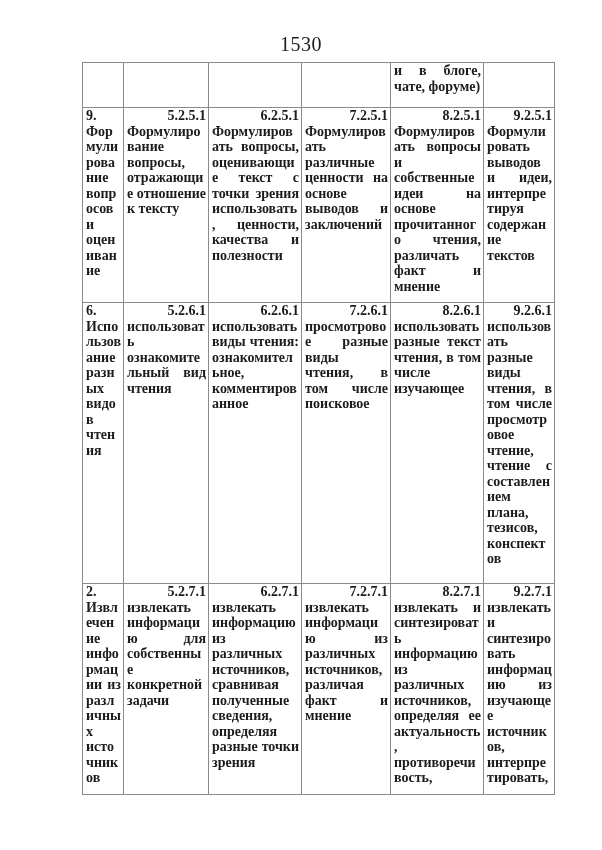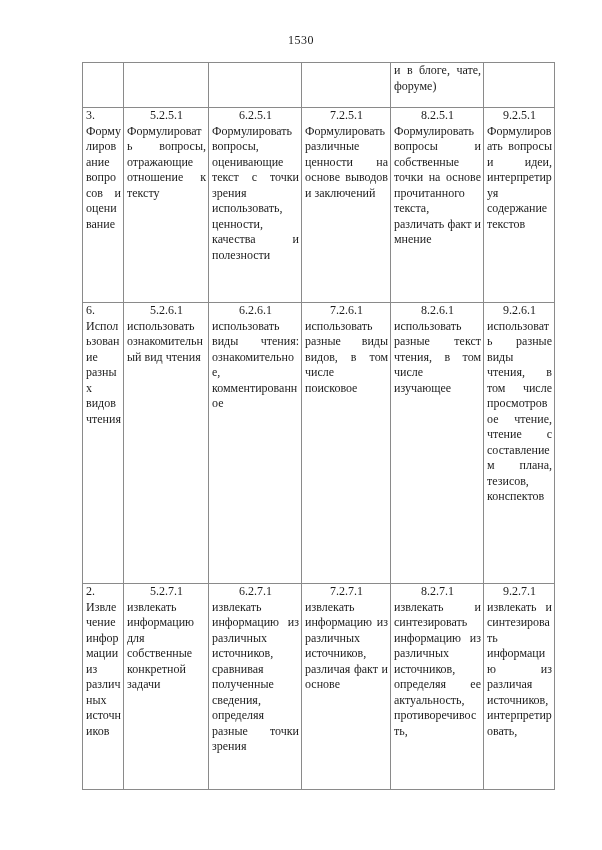--- a/index.html
+++ b/index.html
@@ -14,46 +14,47 @@
     font-family: "Liberation Serif", serif;
     color: #1c1c1c;
     overflow: hidden;
   }
   .page-number {
     position: absolute;
     top: 33px;
     left: 0;
     width: 602px;
     text-align: center;
-    font-size: 12px;
+    font-size: 20px;
     letter-spacing: 0.5px;
   }
   table.grid {
     position: absolute;
     left: 82px;
     top: 62px;
     width: 472px;
     border-collapse: collapse;
     table-layout: fixed;
   }
   table.grid td {
     border: 1px solid #8a8a8a;
     vertical-align: top;
     padding: 0 2px 8px 3px;
-    font-size: 12px;
+    font-size: 14px;
     line-height: 15.5px;
     text-align: justify;
     overflow-wrap: break-word;
     word-wrap: break-word;
+    font-weight: bold;
   }
   tr.row-top   { height: 45px; }
   tr.row-five  { height: 195px; }
   tr.row-six   { height: 281px; }
   tr.row-seven { height: 206px; }
-  .code { text-align: center; }
+  .code { text-align: right; }
 </style>
 </head>
 <body>
 
 <div class="page-number">1530</div>
 
 <table class="grid">
   <colgroup>
     <col style="width:41px">
     <col style="width:85px">
@@ -67,56 +68,56 @@
       <tr class="row-top">
     <td></td>
     <td></td>
     <td></td>
     <td></td>
     <td>и в блоге, чате, форуме)</td>
     <td></td>
   </tr>
 
   <tr class="row-five">
-    <td>3. Формулирование вопросов и оценивание</td>
+    <td>9. Формулирование вопросов и оценивание</td>
     <td>
       <div class="code">5.2.5.1</div>
-      <div>Формулировать вопросы, отражающие отношение к тексту</div>
+      <div>Формулирование вопросы, отражающие отношение к тексту</div>
     </td>
     <td>
       <div class="code">6.2.5.1</div>
       <div>Формулировать вопросы, оценивающие текст с точки зрения использовать, ценности, качества и полезности</div>
     </td>
     <td>
       <div class="code">7.2.5.1</div>
       <div>Формулировать различные ценности на основе выводов и заключений</div>
     </td>
     <td>
       <div class="code">8.2.5.1</div>
-      <div>Формулировать вопросы и собственные точки на основе прочитанного текста, различать факт и мнение</div>
+      <div>Формулировать вопросы и собственные идеи на основе прочитанного чтения, различать факт и мнение</div>
     </td>
     <td>
       <div class="code">9.2.5.1</div>
-      <div>Формулировать вопросы и идеи, интерпретируя содержание текстов</div>
+      <div>Формулировать выводов и идеи, интерпретируя содержание текстов</div>
     </td>
   </tr>
 
   <tr class="row-six">
     <td>6. Использование разных видов чтения</td>
     <td>
       <div class="code">5.2.6.1</div>
       <div>использовать ознакомительный вид чтения</div>
     </td>
     <td>
       <div class="code">6.2.6.1</div>
       <div>использовать виды чтения: ознакомительное, комментированное</div>
     </td>
     <td>
       <div class="code">7.2.6.1</div>
-      <div>использовать разные виды видов, в том числе поисковое</div>
+      <div>просмотровое разные виды чтения, в том числе поисковое</div>
     </td>
     <td>
       <div class="code">8.2.6.1</div>
       <div>использовать разные текст чтения, в том числе изучающее</div>
     </td>
     <td>
       <div class="code">9.2.6.1</div>
       <div>использовать разные виды чтения, в том числе просмотровое чтение, чтение с составлением плана, тезисов, конспектов</div>
     </td>
   </tr>
@@ -126,25 +127,25 @@
     <td>
       <div class="code">5.2.7.1</div>
       <div>извлекать информацию для собственные конкретной задачи</div>
     </td>
     <td>
       <div class="code">6.2.7.1</div>
       <div>извлекать информацию из различных источников, сравнивая полученные сведения, определяя разные точки зрения</div>
     </td>
     <td>
       <div class="code">7.2.7.1</div>
-      <div>извлекать информацию из различных источников, различая факт и основе</div>
+      <div>извлекать информацию из различных источников, различая факт и мнение</div>
     </td>
     <td>
       <div class="code">8.2.7.1</div>
       <div>извлекать и синтезировать информацию из различных источников, определяя ее актуальность, противоречивость,</div>
     </td>
     <td>
       <div class="code">9.2.7.1</div>
-      <div>извлекать и синтезировать информацию из различая источников, интерпретировать,</div>
+      <div>извлекать и синтезировать информацию из изучающее источников, интерпретировать,</div>
     </td>
   </tr>
 </tbody>
   </table>
 
 </body></html>

